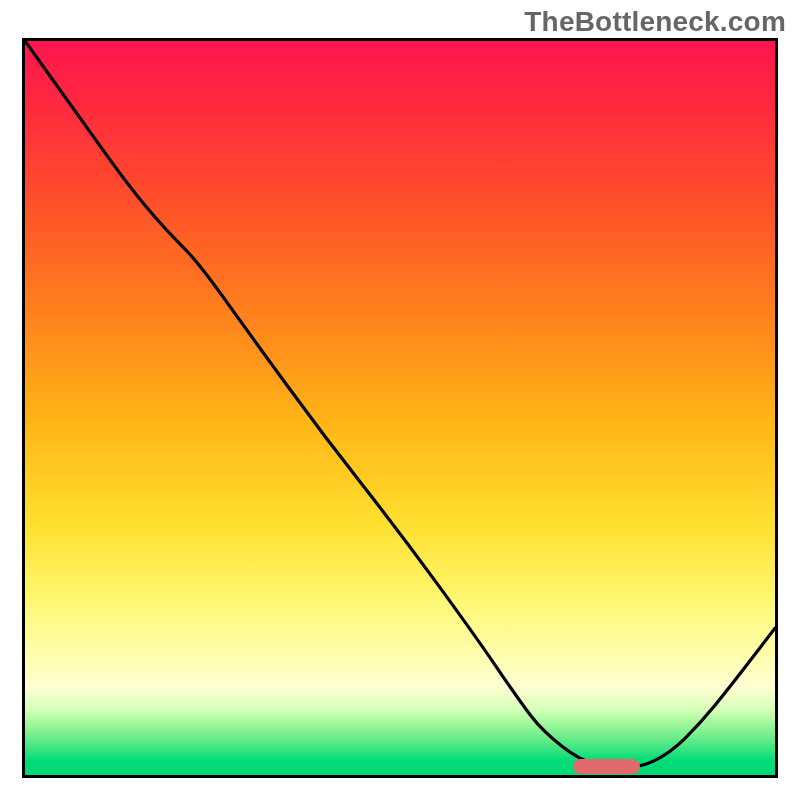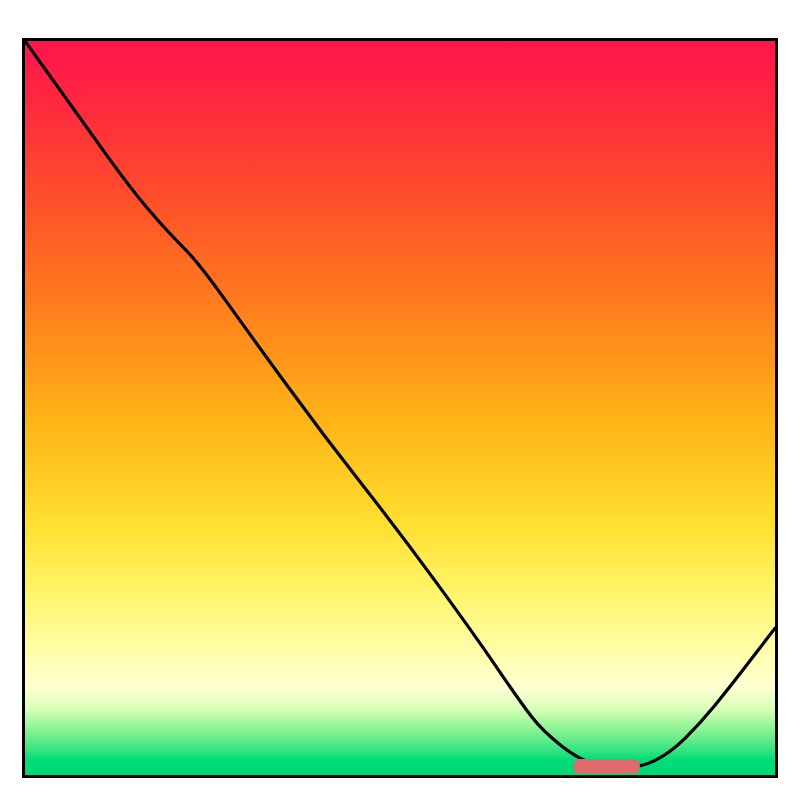--- a/index.html
+++ b/index.html
@@ -65,20 +65,21 @@
     position: absolute;
     height: 15px;
     border-radius: 9px;
     background: #e16a6c;
   }
 </style>
 </head>
 <body>
 
 <div class="wrap">
+  <div class="watermark">TheBottleneck.com</div>
 
   <div class="plot">
     <div class="grad"></div>
 
     <svg class="curve" viewBox="0 0 750 734" preserveAspectRatio="none">
       <path id="curve-path" d="M 0 0 Q 0 0 26.250000000000004 36.69999999999999 Q 52.50000000000001 73.39999999999998 78.75000000000001 110.09999999999997 Q 105.00000000000001 146.79999999999995 123.75 168.82 Q 142.5 190.84000000000003 157.5 205.52000000000004 Q 172.5 220.20000000000005 198.75 256.90000000000003 Q 225 293.6 262.5 344.98 Q 300 396.36 337.5 444.07 Q 375 491.78 412.5 543.16 Q 450 594.54 472.5 627.5699999999999 Q 495 660.6 506.25 675.28 Q 517.5 689.96 536.25 704.6400000000001 Q 555 719.32 570 722.99 Q 585 726.66 600 726.66 Q 615 726.66 630 719.3199999999999 Q 645 711.98 660 697.3 Q 675 682.62 690 664.27 Q 705 645.92 727.5 616.56 T 750 587.2" stroke="#000" stroke-width="3.2" fill="none" stroke-linejoin="round" stroke-linecap="round"></path>
     </svg>
 
     <div class="marker" id="marker" style="left: 547.5px; width: 67.5px; top: 718.192px;"></div>
   </div>

